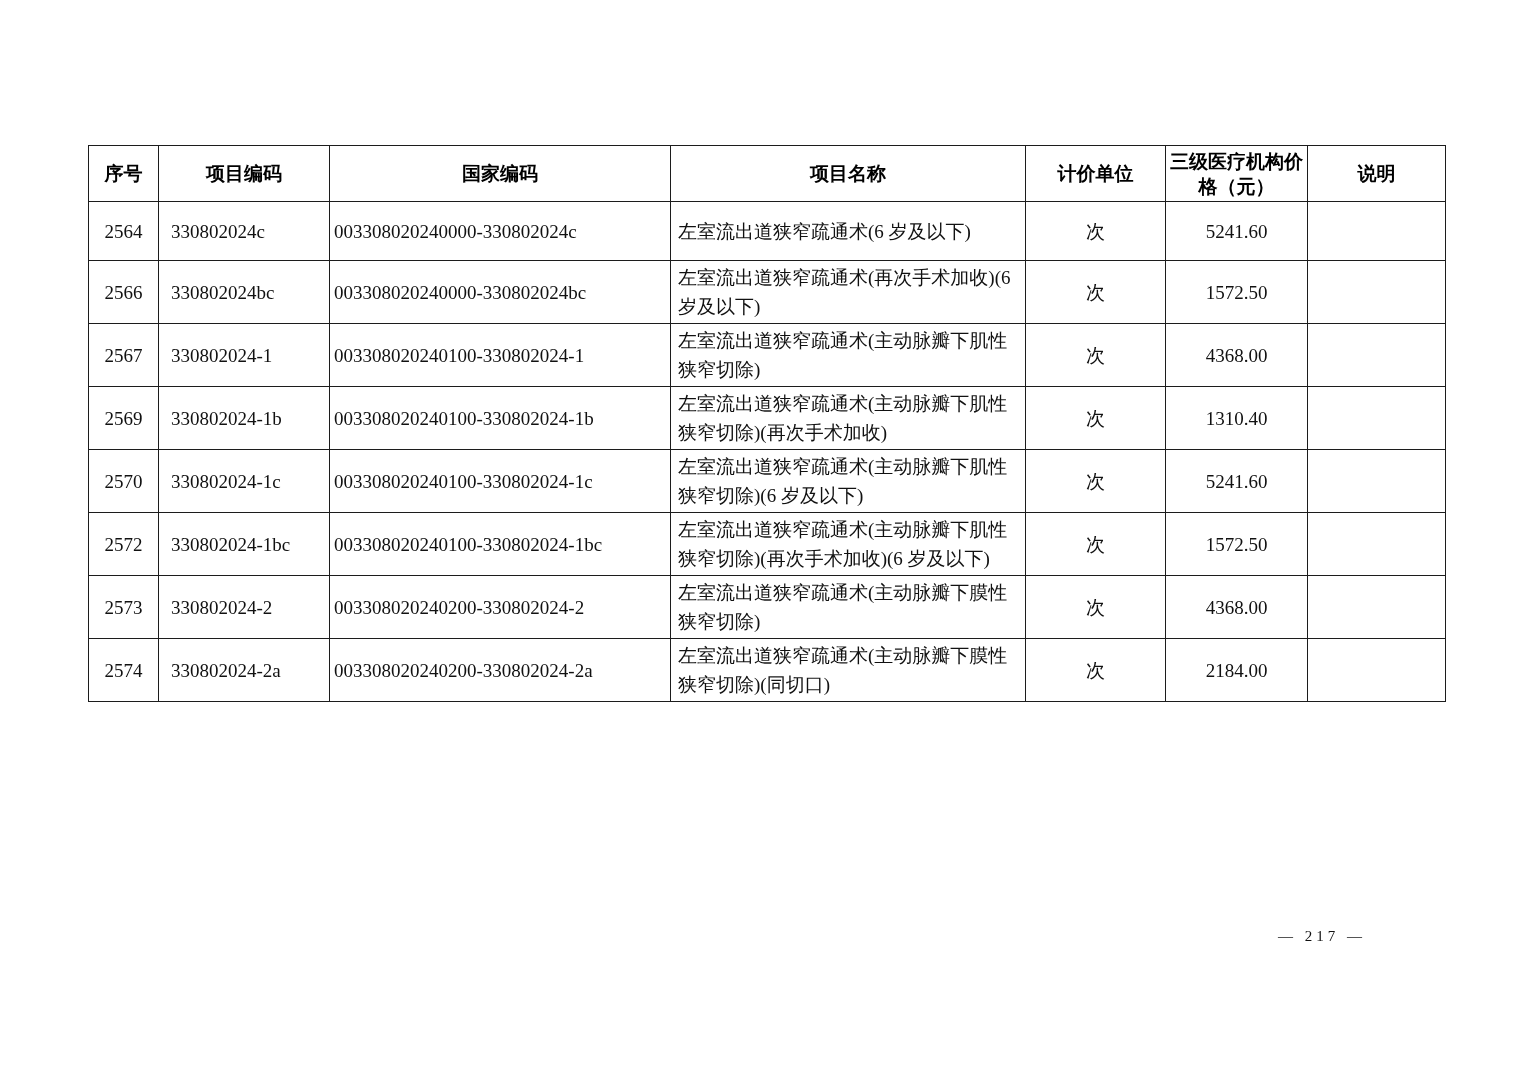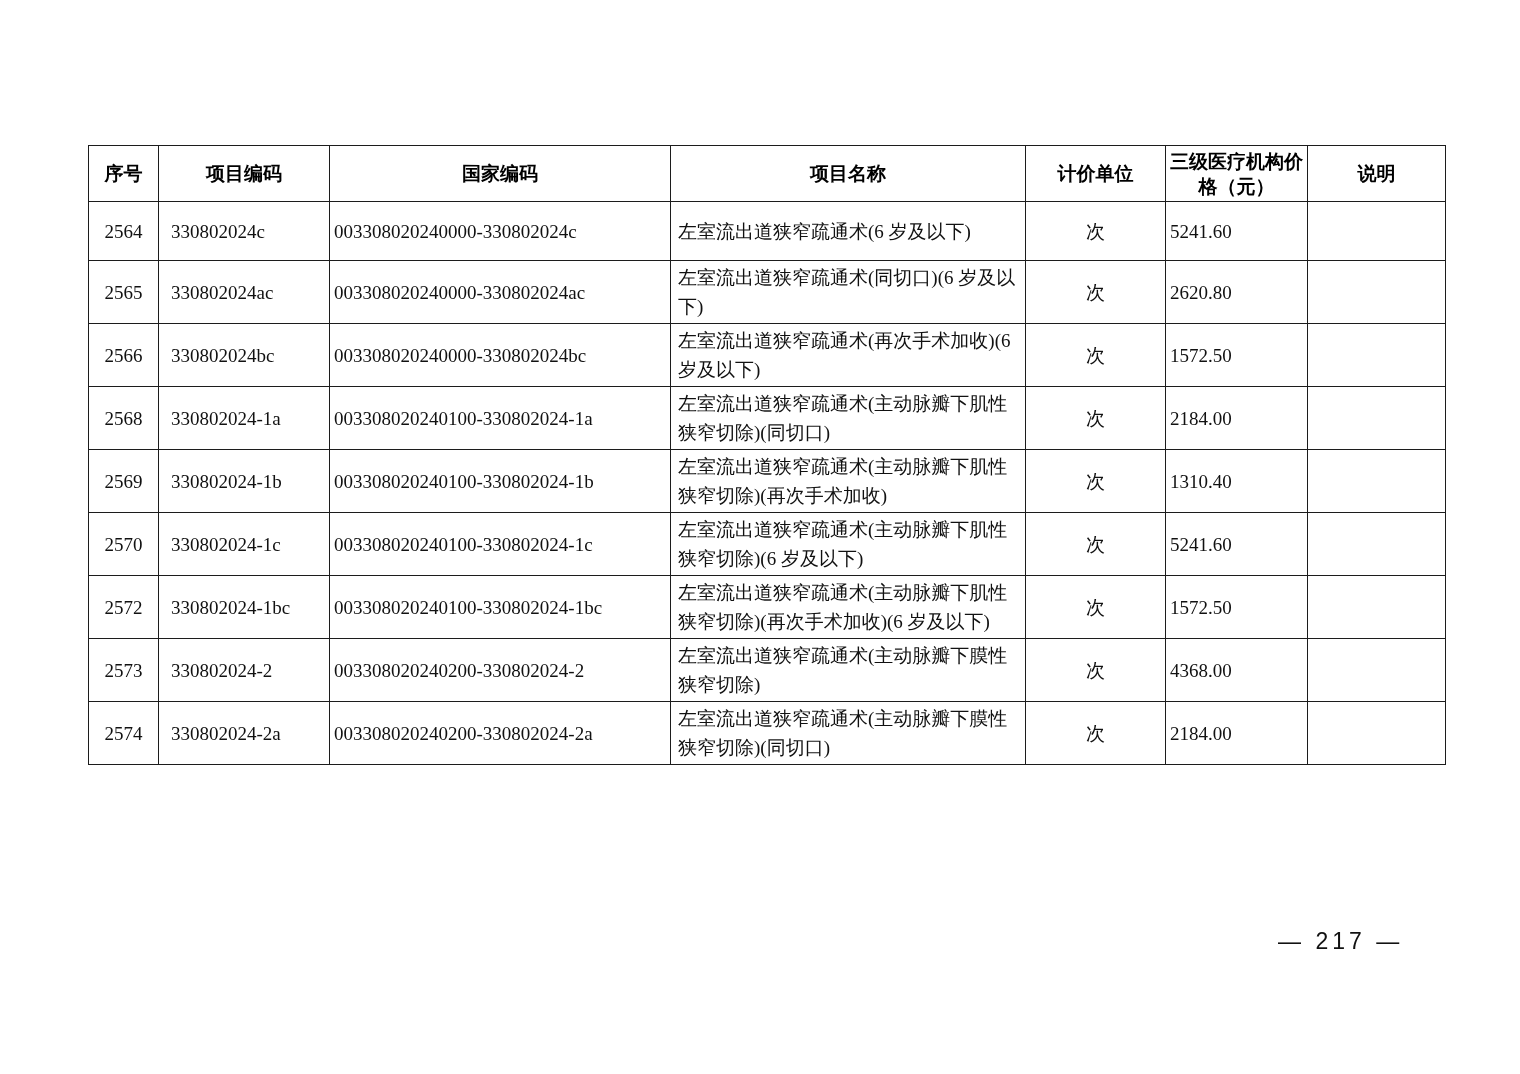--- a/index.html
+++ b/index.html
@@ -44,30 +44,30 @@
     height: 59px;
     font-size: 19px;
     line-height: 29px;
     padding: 2px 4px;
   }
   td.c-seq   { text-align: center; }
   td.c-code  { text-align: left; padding-left: 12px; }
   td.c-nat   { text-align: left; padding-left: 4px; }
   td.c-name  { text-align: left; padding-left: 7px; }
   td.c-unit  { text-align: center; }
-  td.c-price { }
+  td.c-price { text-align: center; }
   td.c-note  { text-align: center; }
   .page-number {
     position: absolute;
     top: 928px;
     left: 1278px;
-    font-size: 23px;
+    font-size: 15px;
     letter-spacing: 4px;
     color: #111111;
-    font-family: Liberation Sans, sans-serif;
+    font-family: Liberation Serif, serif;
     white-space: nowrap;
   }
 </style>
 </head>
 <body>
 
 <div class="page">
 
   <table class="price-table">
     <colgroup>
@@ -94,50 +94,41 @@
     <tr>
       <td class="c-seq">2564</td>
       <td class="c-code">330802024c</td>
       <td class="c-nat">003308020240000-330802024c</td>
       <td class="c-name">左室流出道狭窄疏通术(6 岁及以下)</td>
       <td class="c-unit">次</td>
       <td class="c-price">5241.60</td>
       <td class="c-note"></td>
     </tr>
 
-    <tr>
-      <td class="c-seq">2565</td>
-      <td class="c-code">330802024ac</td>
-      <td class="c-nat">003308020240000-330802024ac</td>
-      <td class="c-name">左室流出道狭窄疏通术(同切口)(6 岁及以下)</td>
-      <td class="c-unit">次</td>
-      <td class="c-price">2620.80</td>
-      <td class="c-note"></td>
-    </tr>
 
     <tr>
       <td class="c-seq">2566</td>
       <td class="c-code">330802024bc</td>
       <td class="c-nat">003308020240000-330802024bc</td>
       <td class="c-name">左室流出道狭窄疏通术(再次手术加收)(6 岁及以下)</td>
       <td class="c-unit">次</td>
       <td class="c-price">1572.50</td>
       <td class="c-note"></td>
     </tr>
 
-
     <tr>
-      <td class="c-seq">2568</td>
-      <td class="c-code">330802024-1a</td>
-      <td class="c-nat">003308020240100-330802024-1a</td>
-      <td class="c-name">左室流出道狭窄疏通术(主动脉瓣下肌性狭窄切除)(同切口)</td>
+      <td class="c-seq">2567</td>
+      <td class="c-code">330802024-1</td>
+      <td class="c-nat">003308020240100-330802024-1</td>
+      <td class="c-name">左室流出道狭窄疏通术(主动脉瓣下肌性狭窄切除)</td>
       <td class="c-unit">次</td>
-      <td class="c-price">2184.00</td>
+      <td class="c-price">4368.00</td>
       <td class="c-note"></td>
     </tr>
+
 
     <tr>
       <td class="c-seq">2569</td>
       <td class="c-code">330802024-1b</td>
       <td class="c-nat">003308020240100-330802024-1b</td>
       <td class="c-name">左室流出道狭窄疏通术(主动脉瓣下肌性狭窄切除)(再次手术加收)</td>
       <td class="c-unit">次</td>
       <td class="c-price">1310.40</td>
       <td class="c-note"></td>
     </tr>

